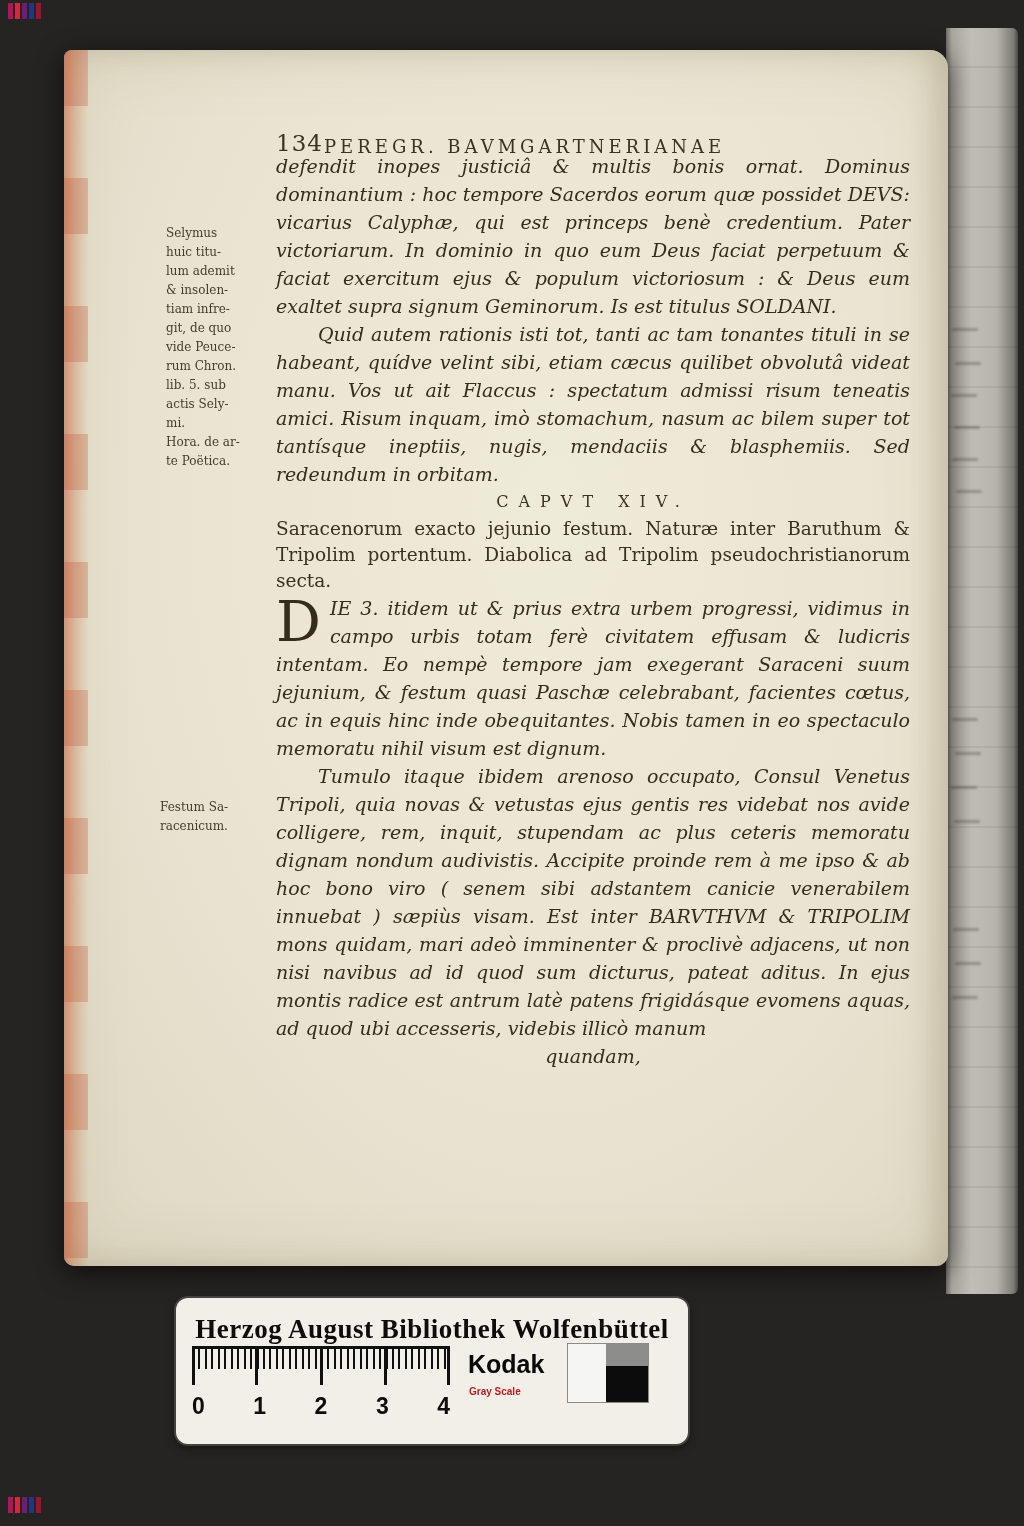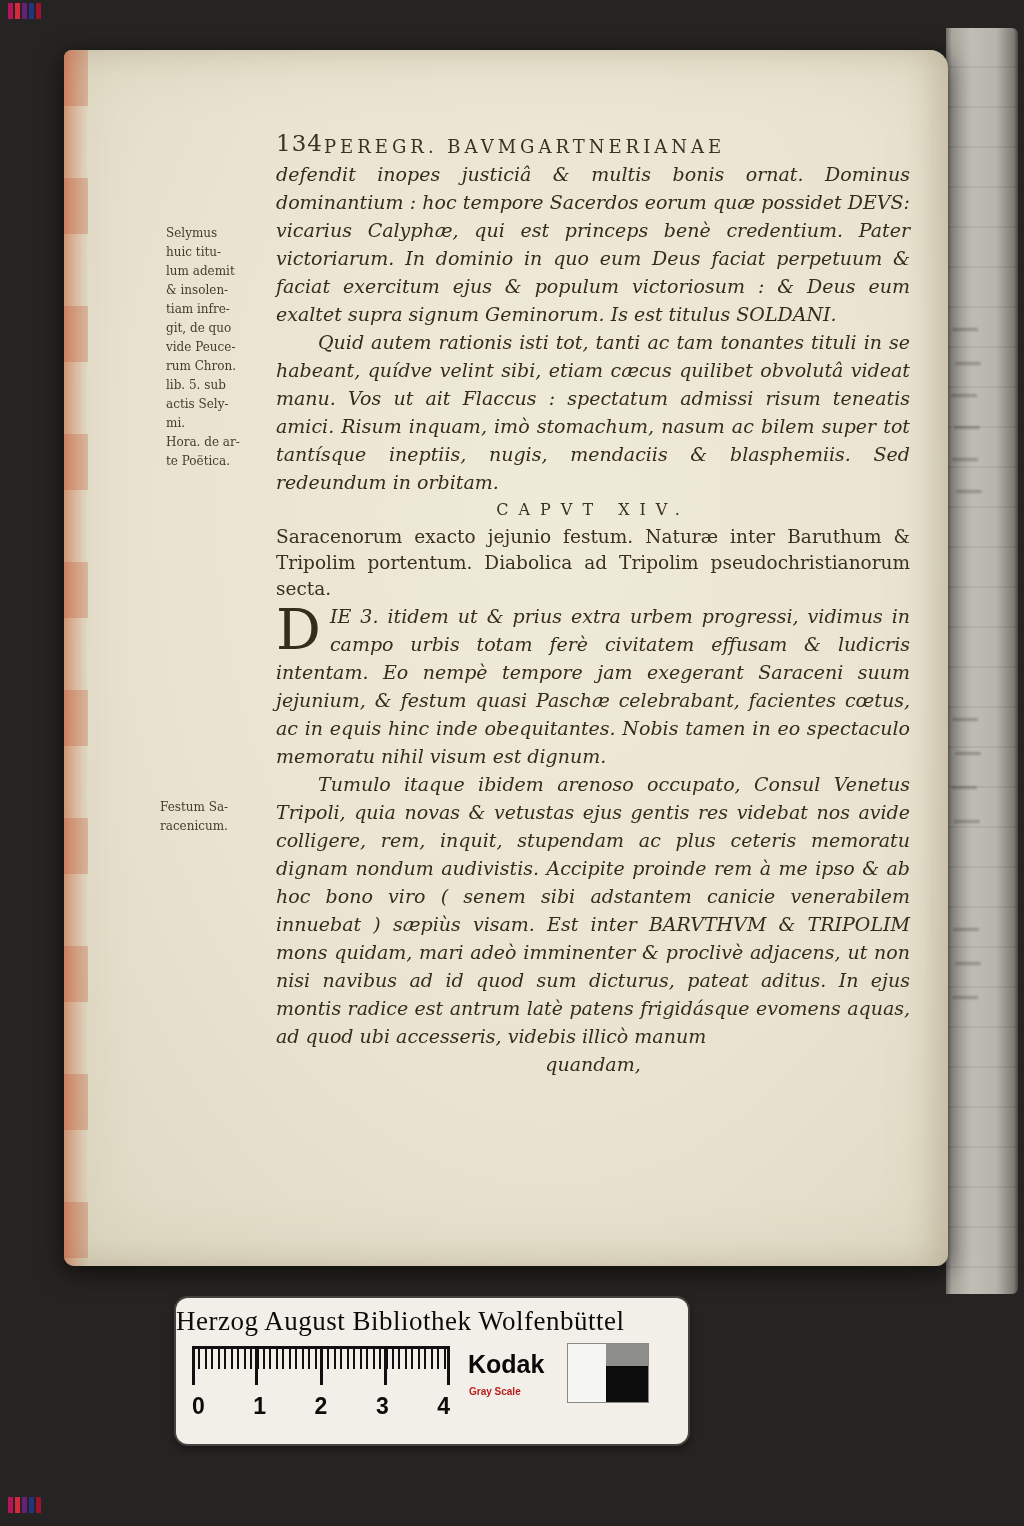--- a/index.html
+++ b/index.html
@@ -46,21 +46,21 @@
   }
 
   .margin-note{
     position:absolute;width:112px;font-size:12px;line-height:19px;color:#463c28;
     white-space:pre-line;font-style:normal;
   }
   #note-selymus{left:102px;top:174px;}
   #note-festum{left:96px;top:748px;}
 
   .text-col{
-    position:absolute;left:212px;top:110px;width:634px;
+    position:absolute;left:212px;top:102px;width:634px;
     color:#352c1c;font-style:italic;font-size:19px;line-height:28px;text-align:justify;
   }
   .text-col p{margin:0;}
   .indent{text-indent:42px;}
 
   .caput{
     font-style:normal;text-align:center;letter-spacing:10px;font-size:16px;
     margin:46px 0 36px 0;color:#3a3222;
   }
   .argument{
@@ -73,22 +73,22 @@
   }
   .catchword{text-align:center;margin-top:2px;}
 
   
   .label{
     position:absolute;left:176px;top:1298px;width:512px;height:146px;
     background:#f2efe9;border-radius:12px;
     box-shadow:0 0 0 2px #45433f, 0 3px 10px rgba(0,0,0,.6);
   }
   .label-title{
-    font-family:"Liberation Serif",serif;font-weight:normal;
-    font-size:27px;color:#0d0c0a;margin-top:8px;letter-spacing:.5px;
+    text-align:center;font-family:"Liberation Serif",serif;font-weight:bold;
+    font-size:27px;color:#0d0c0a;margin-top:16px;letter-spacing:.5px;
   }
   .ruler{position:absolute;left:16px;top:48px;width:258px;height:86px;}
   .ruler-ticks{
     position:relative;height:36px;border-top:3px solid #101010;
     background:repeating-linear-gradient(90deg,#101010 0 2px,transparent 2px 6.45px);
     background-size:100% 20px;background-repeat:no-repeat;
   }
   .ruler-major{position:absolute;top:0;width:3px;height:36px;background:#101010;}
   .ruler-numbers{
     display:flex;justify-content:space-between;margin-top:8px;

